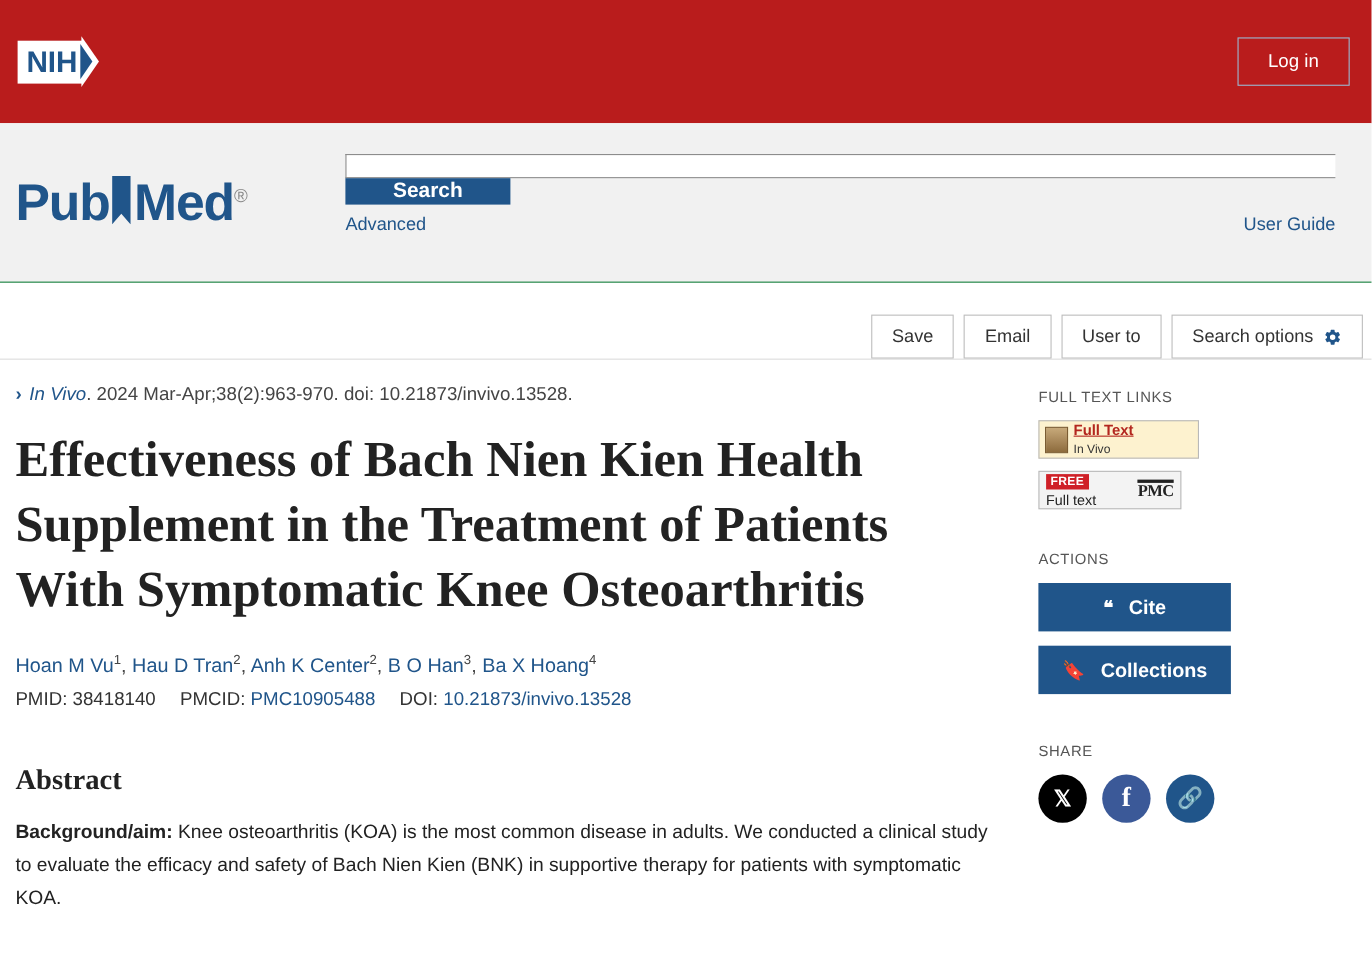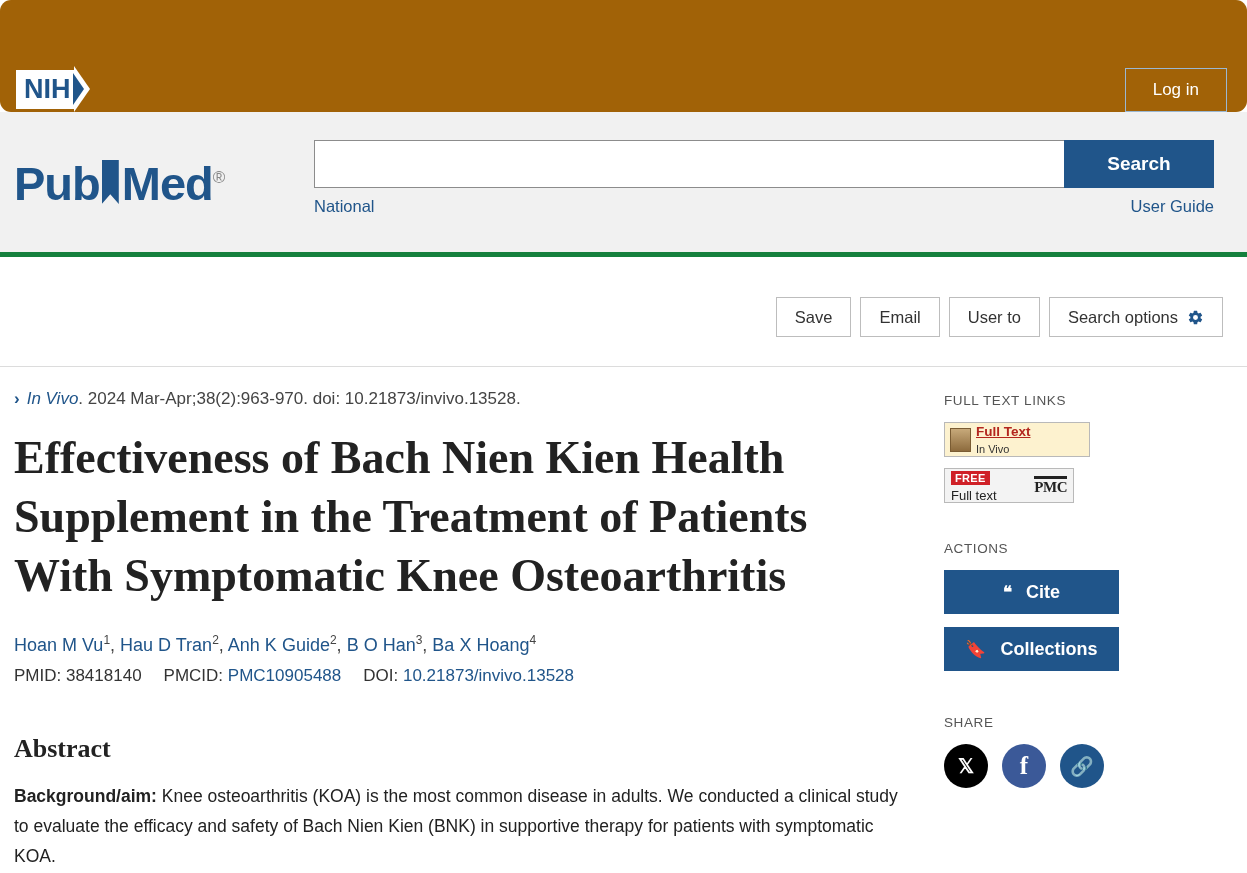--- a/index.html
+++ b/index.html
@@ -6,27 +6,26 @@
   html, body {
     margin: 0; padding: 0;
     width: 1247px; height: 873px;
     overflow: hidden;
     background: #fff;
     font-family: "Liberation Sans", sans-serif;
   }
 
   
   .nih-header {
-    background: #a16207;
+    background: #b91c1c;
     height: 112px;
     display: flex;
-    align-items: flex-end;
+    align-items: center;
     justify-content: space-between;
     padding: 0 20px 0 16px;
-    border-radius: 11px;
   }
   .nih-brand { display: flex; align-items: center; gap: 0; }
   .nih-logo {
     display: flex;
     align-items: center;
     margin-right: 18px;
   }
   .nih-logo-box {
     background: #fff;
     color: #20558a;
@@ -72,21 +71,21 @@
     background: transparent;
     font-size: 17px;
     padding: 11px 27px;
     cursor: pointer;
     font-family: "Liberation Sans", sans-serif;
   }
 
   
   .pm-bar {
     background: #f1f1f1;
-    border-bottom: 5px solid #15803d;
+    border-bottom: 1px solid #15803d;
     height: 145px;
     padding: 22px 8px 0 14px;
     display: flex;
     align-items: flex-start;
   }
   .pubmed-logo {
     width: 300px;
     padding-top: 26px;
     position: relative;
   }
@@ -116,21 +115,21 @@
     display: block;
     clip-path: polygon(0 0, 100% 0, 100% 100%, 50% 78%, 0 100%);
   }
   .reg {
     font-size: 17px;
     color: #888;
     vertical-align: super;
     font-weight: normal;
   }
   .search-zone { flex: 1; padding-top: 6px; max-width: 900px; }
-  .search-row { display: flex; }
+  .search-row { display: flex; flex-direction: column; }
   .search-input {
     flex: 1;
     height: 48px;
     border: 1px solid #8c8c8c;
     border-right: none;
     background: #fff;
     font-size: 17px;
     padding: 0 10px;
     outline: none;
     font-family: "Liberation Sans", sans-serif;
@@ -151,25 +150,24 @@
     margin-top: 9px;
     font-size: 16.5px;
   }
   .search-links a { color: #20558a; text-decoration: none; cursor: pointer; }
 
   
   .toolbar {
     height: 70px;
     border-bottom: 1px solid #dcdcdc;
     display: flex;
-    align-items: flex-start;
+    align-items: flex-end;
     justify-content: flex-end;
-    padding-right: 24px;
+    padding-right: 8px;
     gap: 0;
-    margin-top: 40px;
   }
   .tb-btn {
     border: 1px solid #bdbdbd;
     background: #fff;
     color: #333;
     font-size: 16.5px;
     height: 40px;
     padding: 0 18px;
     margin-left: 9px;
     cursor: pointer;
@@ -365,21 +363,21 @@
     <span class="pm-word">
       <span>Pub</span><span class="bookmark"><i></i></span><span>Med</span><span class="reg">®</span>
     </span>
   </div>
   <div class="search-zone">
     <div class="search-row">
       <input class="search-input" type="text" value="" placeholder="" style="">
       <button class="search-btn">Search</button>
     </div>
     <div class="search-links">
-      <a>National</a>
+      <a>Advanced</a>
       <a>User Guide</a>
     </div>
   </div>
 </div>
 
 <div class="toolbar">
   <button class="tb-btn">Save</button>
   <button class="tb-btn">Email</button>
   <button class="tb-btn">User to</button>
   <button class="tb-btn">
@@ -396,21 +394,21 @@
 
   <div class="article">
     <div class="cite-line">
       <span class="chevron">›</span>
       <span><a class="journal">In Vivo</a><span>. 2024 Mar-Apr;38(2):963-970. doi: 10.21873/invivo.13528.</span></span>
     </div>
 
     <h1 class="art-title">Effectiveness of Bach Nien Kien Health Supplement in the Treatment of Patients With Symptomatic Knee Osteoarthritis</h1>
 
     <div class="authors">
-      <a>Hoan M Vu</a><sup>1</sup><span class="sep">, </span><a>Hau D Tran</a><sup>2</sup><span class="sep">, </span><a>Anh K Guide</a><sup>2</sup><span class="sep">, </span><a>B O Han</a><sup>3</sup><span class="sep">, </span><a>Ba X Hoang</a><sup>4</sup>
+      <a>Hoan M Vu</a><sup>1</sup><span class="sep">, </span><a>Hau D Tran</a><sup>2</sup><span class="sep">, </span><a>Anh K Center</a><sup>2</sup><span class="sep">, </span><a>B O Han</a><sup>3</sup><span class="sep">, </span><a>Ba X Hoang</a><sup>4</sup>
     </div>
 
 
     <div class="ids">
       <span>PMID: 38418140</span>
       <span><span>PMCID:</span>
         <a>PMC10905488</a></span>
       <span><span>DOI:</span>
         <a>10.21873/invivo.13528</a></span>
     </div>

